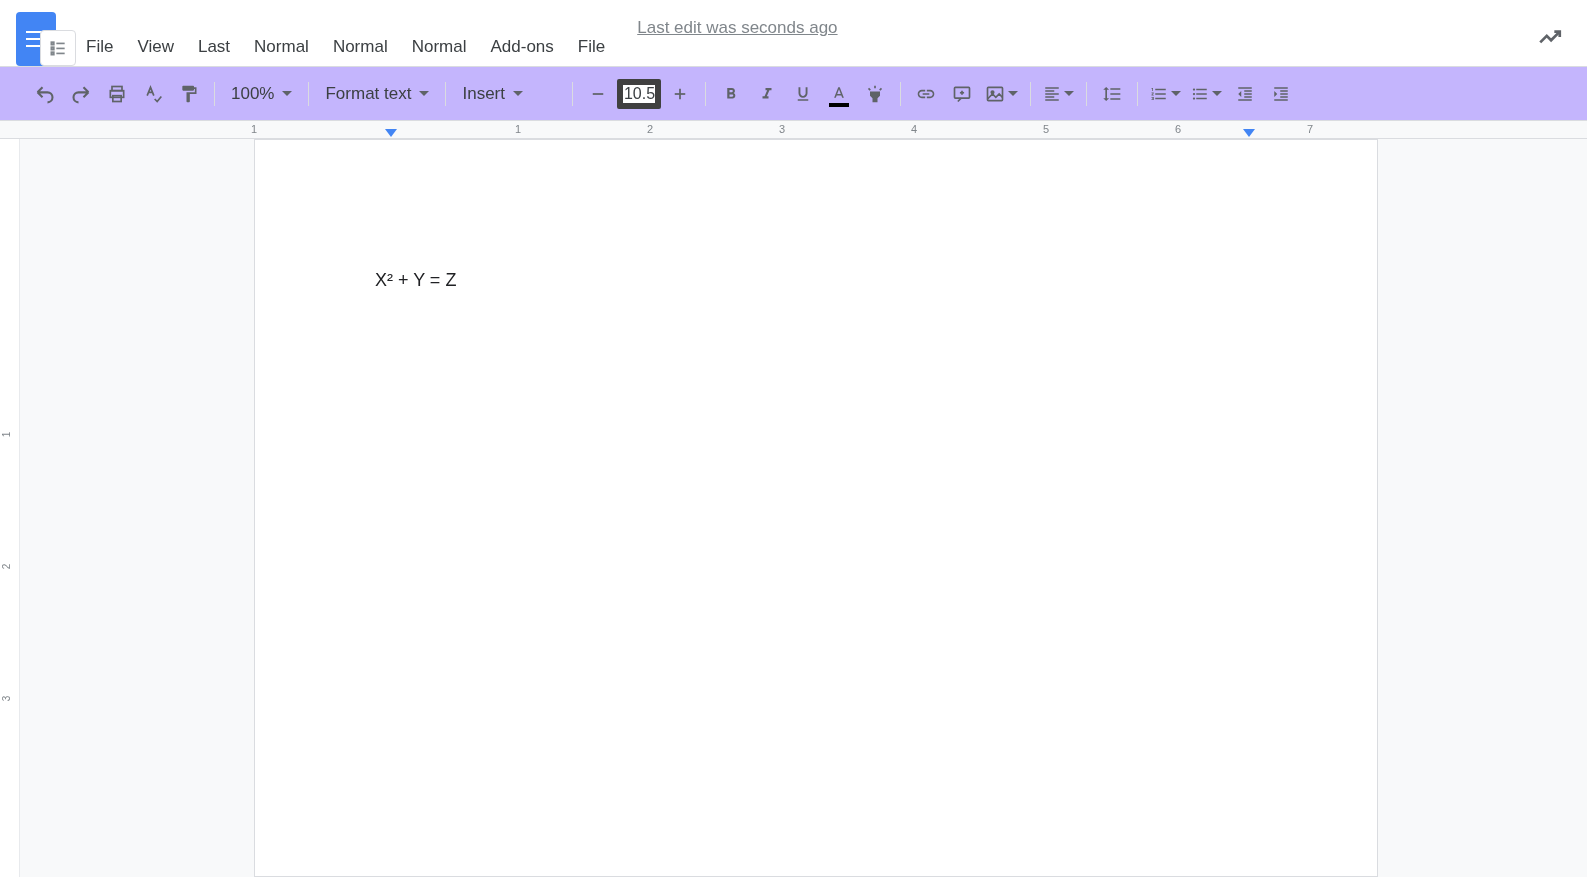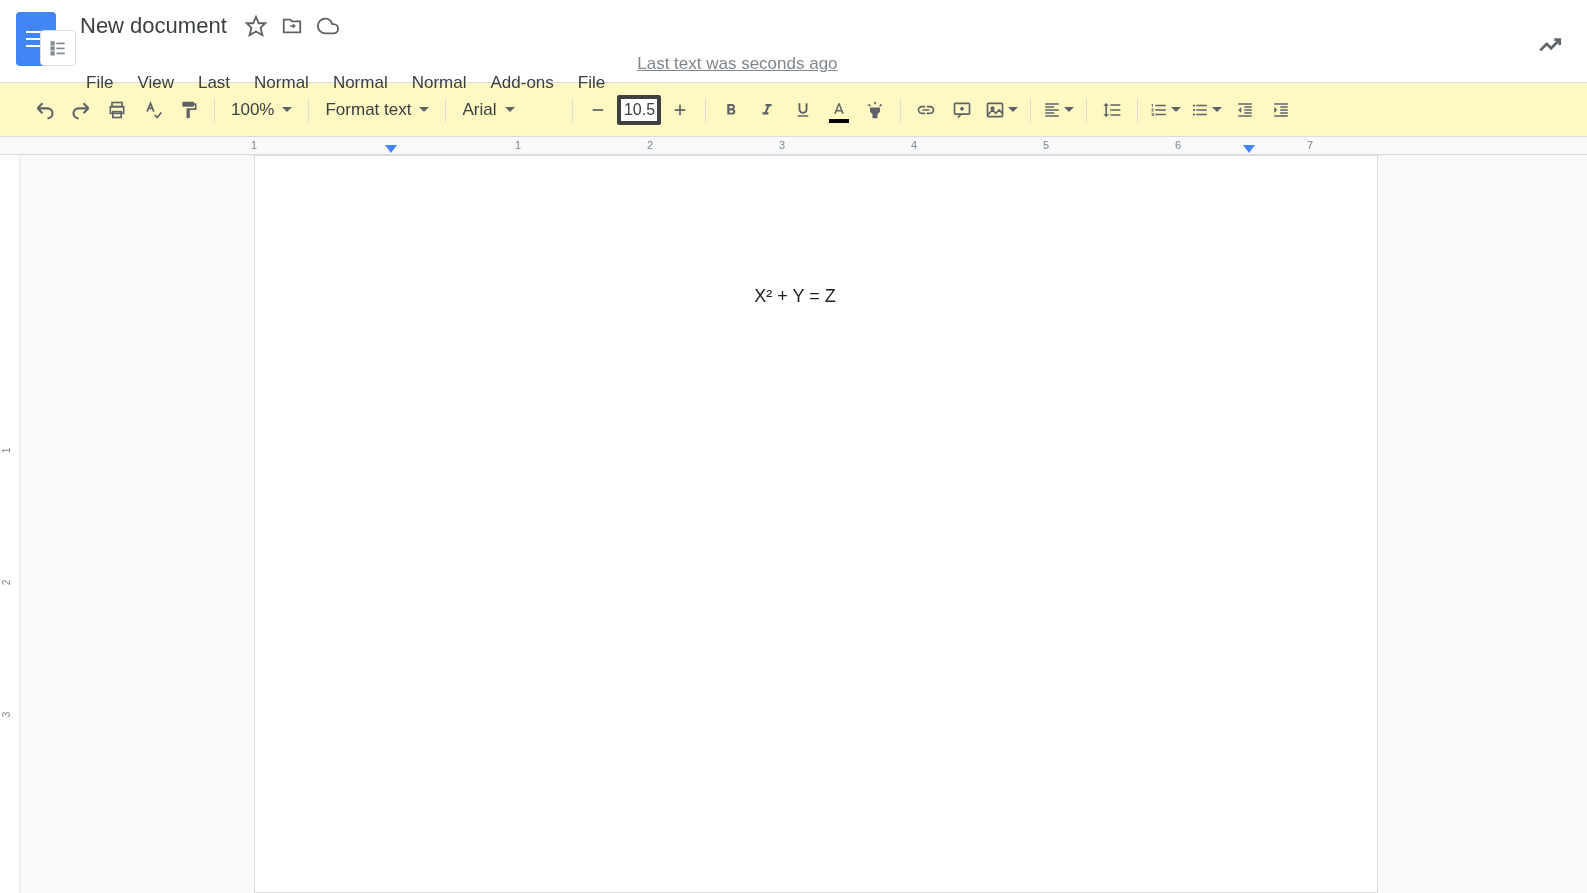--- a/index.html
+++ b/index.html
@@ -17,93 +17,74 @@
     .doc-title { font-size: 22px; color: #3c4043; padding: 2px 4px; }
     .title-icon { width: 22px; height: 22px; color: #5f6368; cursor: pointer; display: flex; align-items: center; justify-content: center; }
     
     .menubar { display: flex; align-items: center; gap: 4px; height: 36px; margin-top: 2px; }
     .menu-item { font-size: 17px; color: #3c4043; padding: 4px 10px; cursor: pointer; border-radius: 4px; margin-top: 38px; }
     .last-edit { font-size: 17px; color: #80868b; text-decoration: underline; margin-left: 18px; cursor: pointer; }
     
     .activity-icon { margin-left: auto; padding: 8px; cursor: pointer; align-self: center; }
     
     
-    .toolbar { display: flex; align-items: center; padding: 6px 28px; border-top: 1px solid #dadce0; border-bottom: 1px solid #dadce0; background: #fef9c3; gap: 2px; height: 55px; }
+    .toolbar { display: flex; align-items: center; padding: 6px 28px; border-top: 1px solid #dadce0; border-bottom: 1px solid #dadce0; background: #c4b5fd; gap: 2px; height: 55px; }
     .tool-btn { width: 34px; height: 34px; display: flex; align-items: center; justify-content: center; cursor: pointer; border-radius: 4px; color: #5f6368; }
     .tool-sep { width: 1px; height: 24px; background: #dadce0; margin: 0 6px; }
     .tool-dropdown { display: flex; align-items: center; padding: 0 8px; height: 34px; cursor: pointer; border-radius: 4px; color: #3c4043; font-size: 17px; gap: 8px; }
     .dropdown-arrow { width: 0; height: 0; border-left: 5px solid transparent; border-right: 5px solid transparent; border-top: 5px solid #5f6368; }
     .zoom-select { min-width: 70px; }
     .style-select { min-width: 120px; }
     .font-select { min-width: 110px; }
     .font-size-group { display: flex; align-items: center; gap: 2px; }
-    .font-size-input { width: 44px; height: 30px; border: 4px solid #404040; text-align: center; font-size: 16px; color: #3c4043; border-radius: 2px; }
+    .font-size-input { width: 44px; height: 30px; border: 6px solid #404040; text-align: center; font-size: 16px; color: #3c4043; border-radius: 2px; }
     .text-color-btn { position: relative; }
     .color-underline { position: absolute; bottom: 4px; left: 7px; width: 20px; height: 4px; background: #000; }
     
     
     .ruler-container { background: #f8f9fa; position: relative; height: 18px; border-bottom: 1px solid #dadce0; }
     .ruler { position: absolute; left: 254px; right: 0; height: 100%; display: flex; align-items: center; }
     .ruler-tick { position: absolute; font-size: 11px; color: #80868b; top: 2px; transform: translateX(-50%); }
     .ruler-marker-left { position: absolute; left: 385px; top: 8px; width: 0; height: 0; border-left: 6px solid transparent; border-right: 6px solid transparent; border-bottom: 8px solid #4285f4; transform: rotate(180deg); }
     .ruler-marker-right { position: absolute; left: 1243px; top: 8px; width: 0; height: 0; border-left: 6px solid transparent; border-right: 6px solid transparent; border-bottom: 8px solid #4285f4; transform: rotate(180deg); }
     
     
     .doc-area { display: flex; background: #f8f9fa; min-height: calc(100vh - 155px); }
     .vertical-ruler { width: 20px; background: #fff; border-right: 1px solid #e8eaed; position: relative; }
     .v-tick { position: absolute; font-size: 10px; color: #80868b; left: 4px; transform: rotate(-90deg); }
     .outline-btn { position: absolute; left: 40px; top: 30px; width: 36px; height: 36px; display: flex; align-items: center; justify-content: center; cursor: pointer; color: #80868b; border: 1px solid #dadce0; border-radius: 4px; background: #fff; }
     
     .page-container { flex: 1; display: flex; justify-content: flex-start; padding-left: 234px; padding-top: 0; position: relative; }
-    .page { width: 1124px; min-height: 700px; background: #fff; border: 1px solid #dadce0; padding: 130px 132px 40px 90px; text-align: center; }
+    .page { width: 1124px; min-height: 700px; background: #fff; border: 1px solid #dadce0; padding: 130px 132px 40px 120px; }
     .doc-content { font-size: 18px; color: #202124; }
     
     svg { display: block; }
   </style>
 </head>
 <body>
 
 <div class="header">
   <div class="logo">
     <div class="logo-lines">
       <div class="logo-line"></div>
       <div class="logo-line"></div>
       <div class="logo-line"></div>
     </div>
   </div>
   <div class="title-area">
-    <div class="title-row">
-      <div class="doc-title">New document</div>
-      <div class="title-icon">
-        <svg width="22" height="22" viewBox="0 0 24 24" fill="none" stroke="#5f6368" stroke-width="2">
-            <polygon points="12,2 15,9 22,9 17,14 19,22 12,18 5,22 7,14 2,9 9,9"></polygon>
-          </svg>
-      </div>
-      <div class="title-icon">
-        <svg width="22" height="22" viewBox="0 0 24 24" fill="none" stroke="#5f6368" stroke-width="2">
-            <path d="M3 7 L3 19 L21 19 L21 7 L12 7 L10 5 L3 5 Z"></path>
-            <path d="M10 12 L15 12 M13 10 L15 12 L13 14" stroke-width="1.5"></path>
-          </svg>
-      </div>
-      <div class="title-icon">
-        <svg width="24" height="24" viewBox="0 0 24 24" fill="none" stroke="#5f6368" stroke-width="2">
-            <path d="M18 10h-1.26A8 8 0 1 0 9 20h9a5 5 0 0 0 0-10z"></path>
-          </svg>
-      </div>
-    </div>
     <div class="menubar">
       <div class="menu-item">File</div>
       <div class="menu-item">View</div>
       <div class="menu-item">Last</div>
       <div class="menu-item">Normal</div>
       <div class="menu-item">Normal</div>
       <div class="menu-item">Normal</div>
       <div class="menu-item">Add-ons</div>
       <div class="menu-item">File</div>
-      <div class="last-edit">Last text was seconds ago</div>
+      <div class="last-edit">Last edit was seconds ago</div>
     </div>
   </div>
   <div class="activity-icon">
     <svg width="26" height="26" viewBox="0 0 24 24" fill="none" stroke="#5f6368" stroke-width="2.5">
         <polyline points="3,17 9,11 13,15 21,7"></polyline>
         <polyline points="16,7 21,7 21,12"></polyline>
       </svg>
   </div>
 </div>
 
@@ -141,21 +122,21 @@
     <span>100%</span>
     <div class="dropdown-arrow"></div>
   </div>
   <div class="tool-sep"></div>
   <div class="tool-dropdown style-select">
     <span>Format text</span>
     <div class="dropdown-arrow"></div>
   </div>
   <div class="tool-sep"></div>
   <div class="tool-dropdown font-select">
-    <span>Arial</span>
+    <span>Insert</span>
     <div class="dropdown-arrow"></div>
   </div>
   <div class="tool-sep"></div>
   <div class="font-size-group">
     <div class="tool-btn">
       <svg width="14" height="14" viewBox="0 0 24 24" stroke="#5f6368" stroke-width="3">
           <line x1="3" y1="12" x2="21" y2="12"></line>
         </svg>
     </div>
     <input class="font-size-input" value="10.5" style="">

